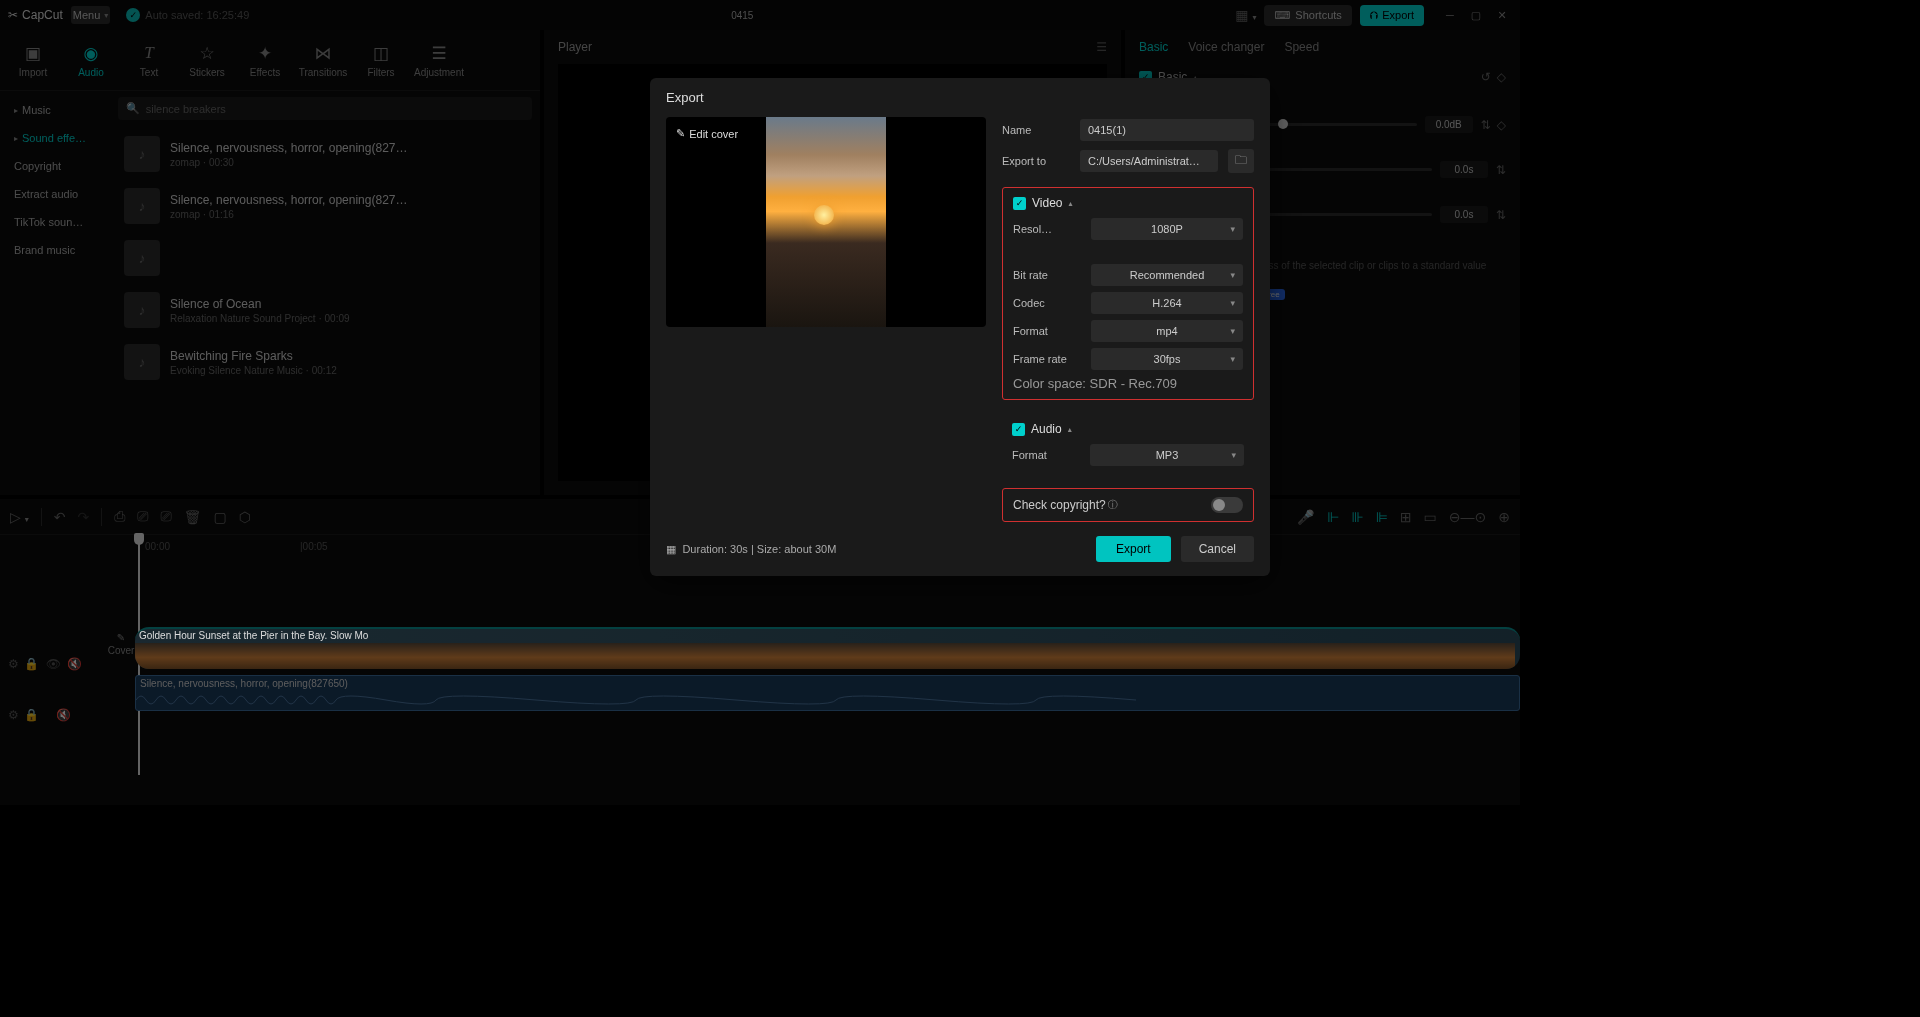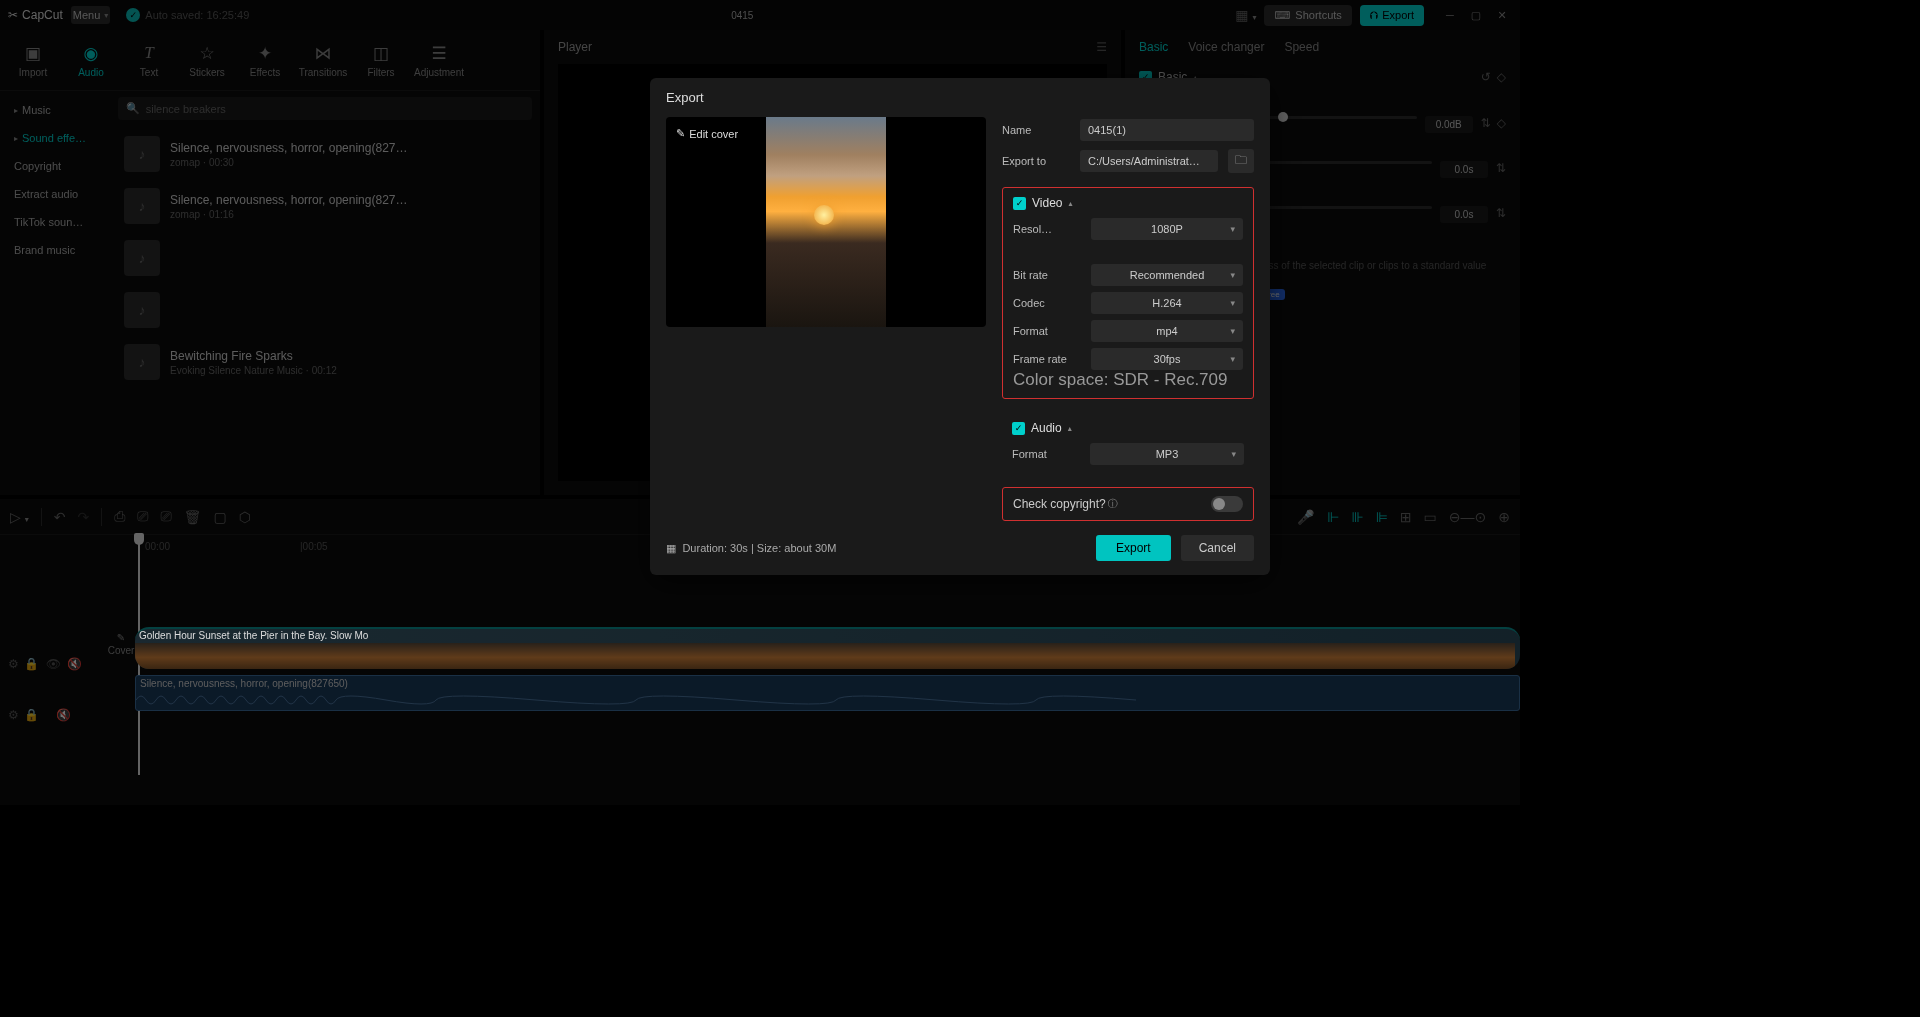--- a/index.html
+++ b/index.html
@@ -43,21 +43,21 @@
 
 .right-panel { width: 395px; background: #0d0d0d; margin-left: 4px; padding: 10px 14px; }
 .right-tabs { display: flex; gap: 20px; margin-bottom: 12px; }
 .right-tab { font-size: 12px; color: #888; padding-bottom: 4px; }
 .right-tab.active { color: #00d0cc; }
 .basic-section { display: flex; align-items: center; gap: 6px; margin-bottom: 14px; }
 .cbx { width: 13px; height: 13px; background: #00d0cc; border-radius: 2px; display: inline-flex; align-items: center; justify-content: center; color: #000; font-size: 9px; }
 .cbx.off { background: #2a2a2a; border: 1px solid #444; }
 .prop-row { margin-bottom: 10px; }
 .prop-label { font-size: 11px; color: #888; margin-bottom: 6px; }
-.slider-row { display: flex; align-items: flex-start; gap: 8px; }
+.slider-row { display: flex; align-items: center; gap: 8px; }
 .slider { flex: 1; height: 3px; background: #2a2a2a; border-radius: 2px; position: relative; }
 .slider-thumb { width: 10px; height: 10px; background: #ddd; border-radius: 50%; position: absolute; top: -4px; left: 50%; }
 .val-box { background: #1a1a1a; border-radius: 3px; padding: 3px 8px; font-size: 10px; min-width: 48px; text-align: center; }
 .reset-icons { display: flex; gap: 6px; color: #666; }
 .prop-desc { font-size: 10px; color: #555; margin-top: 4px; line-height: 1.4; }
 
 .timeline { height: 310px; background: #0d0d0d; margin-top: 4px; display: flex; flex-direction: column; }
 .tl-tools { height: 36px; display: flex; align-items: center; padding: 0 10px; gap: 12px; border-bottom: 1px solid #1a1a1a; }
 .tl-tool { color: #666; font-size: 14px; }
 .tl-divider { width: 1px; height: 18px; background: #2a2a2a; }
@@ -90,21 +90,21 @@
 .modal-right { flex: 1; display: flex; flex-direction: column; gap: 8px; padding-top: 2px; max-height: 530px; overflow-y: auto; }
 .form-row { display: flex; align-items: center; gap: 10px; }
 .form-label { width: 68px; font-size: 11px; color: #bbb; flex-shrink: 0; }
 .text-input { flex: 1; background: #2a2a2a; border: none; border-radius: 3px; padding: 5px 8px; color: #ccc; font-size: 11px; }
 .folder-btn { width: 26px; height: 24px; background: #2a2a2a; border-radius: 3px; display: flex; align-items: center; justify-content: center; color: #aaa; font-size: 12px; }
 .section { border: 1.5px solid #d03030; border-radius: 3px; padding: 8px 10px; margin-top: 6px; }
 .section.noborder { border: none; padding: 8px 10px; }
 .section-head { display: flex; align-items: center; gap: 6px; margin-bottom: 8px; font-size: 12px; color: #ddd; font-weight: 500; }
 .select { flex: 1; background: #2a2a2a; border-radius: 3px; padding: 5px 8px; font-size: 11px; color: #ccc; display: flex; justify-content: center; align-items: center; position: relative; }
 .select::after { content: '▾'; position: absolute; right: 8px; color: #888; font-size: 9px; }
-.colorspace { font-size: 17px; color: #999; }
+.colorspace { font-size: 13px; color: #999; margin-top: 6px; }
 .toggle { width: 32px; height: 16px; background: #3a3a3a; border-radius: 8px; position: relative; margin-left: auto; }
 .toggle-knob { width: 12px; height: 12px; background: #888; border-radius: 50%; position: absolute; top: 2px; left: 2px; }
 .modal-footer { display: flex; align-items: center; padding: 14px 16px; gap: 10px; }
 .duration-info { flex: 1; display: flex; align-items: center; gap: 6px; font-size: 11px; color: #aaa; }
 .btn-export { background: #00c4c0; color: #000; border: none; border-radius: 3px; padding: 6px 20px; font-size: 12px; font-weight: 500; }
 .btn-cancel { background: #2a2a2a; color: #ccc; border: none; border-radius: 3px; padding: 6px 18px; font-size: 12px; }
 .caret { font-size: 8px; color: #888; }
 .badge-free { display:inline-block; background:#2a6af0; color:#fff; font-size:8px; padding:1px 5px; border-radius:3px; margin-left:4px; }
 </style>
 </head>
@@ -219,20 +219,24 @@
             <div class="sound-info">
               <div class="sound-title">Silence, nervousness, horror, opening(827…</div>
               <div class="sound-meta">zomap · 01:16</div>
             </div>
           </div>
         <div class="sound-item">
             <div class="sound-thumb">♪</div>
           </div>
         <div class="sound-item">
             <div class="sound-thumb">♪</div>
+            <div class="sound-info">
+              <div class="sound-title">Silence of Ocean</div>
+              <div class="sound-meta">Relaxation Nature Sound Project · 00:09</div>
+            </div>
           </div>
         <div class="sound-item">
             <div class="sound-thumb">♪</div>
             <div class="sound-info">
               <div class="sound-title">Bewitching Fire Sparks</div>
               <div class="sound-meta">Evoking Silence Nature Music · 00:12</div>
             </div>
           </div>
       </div>
     </div>

